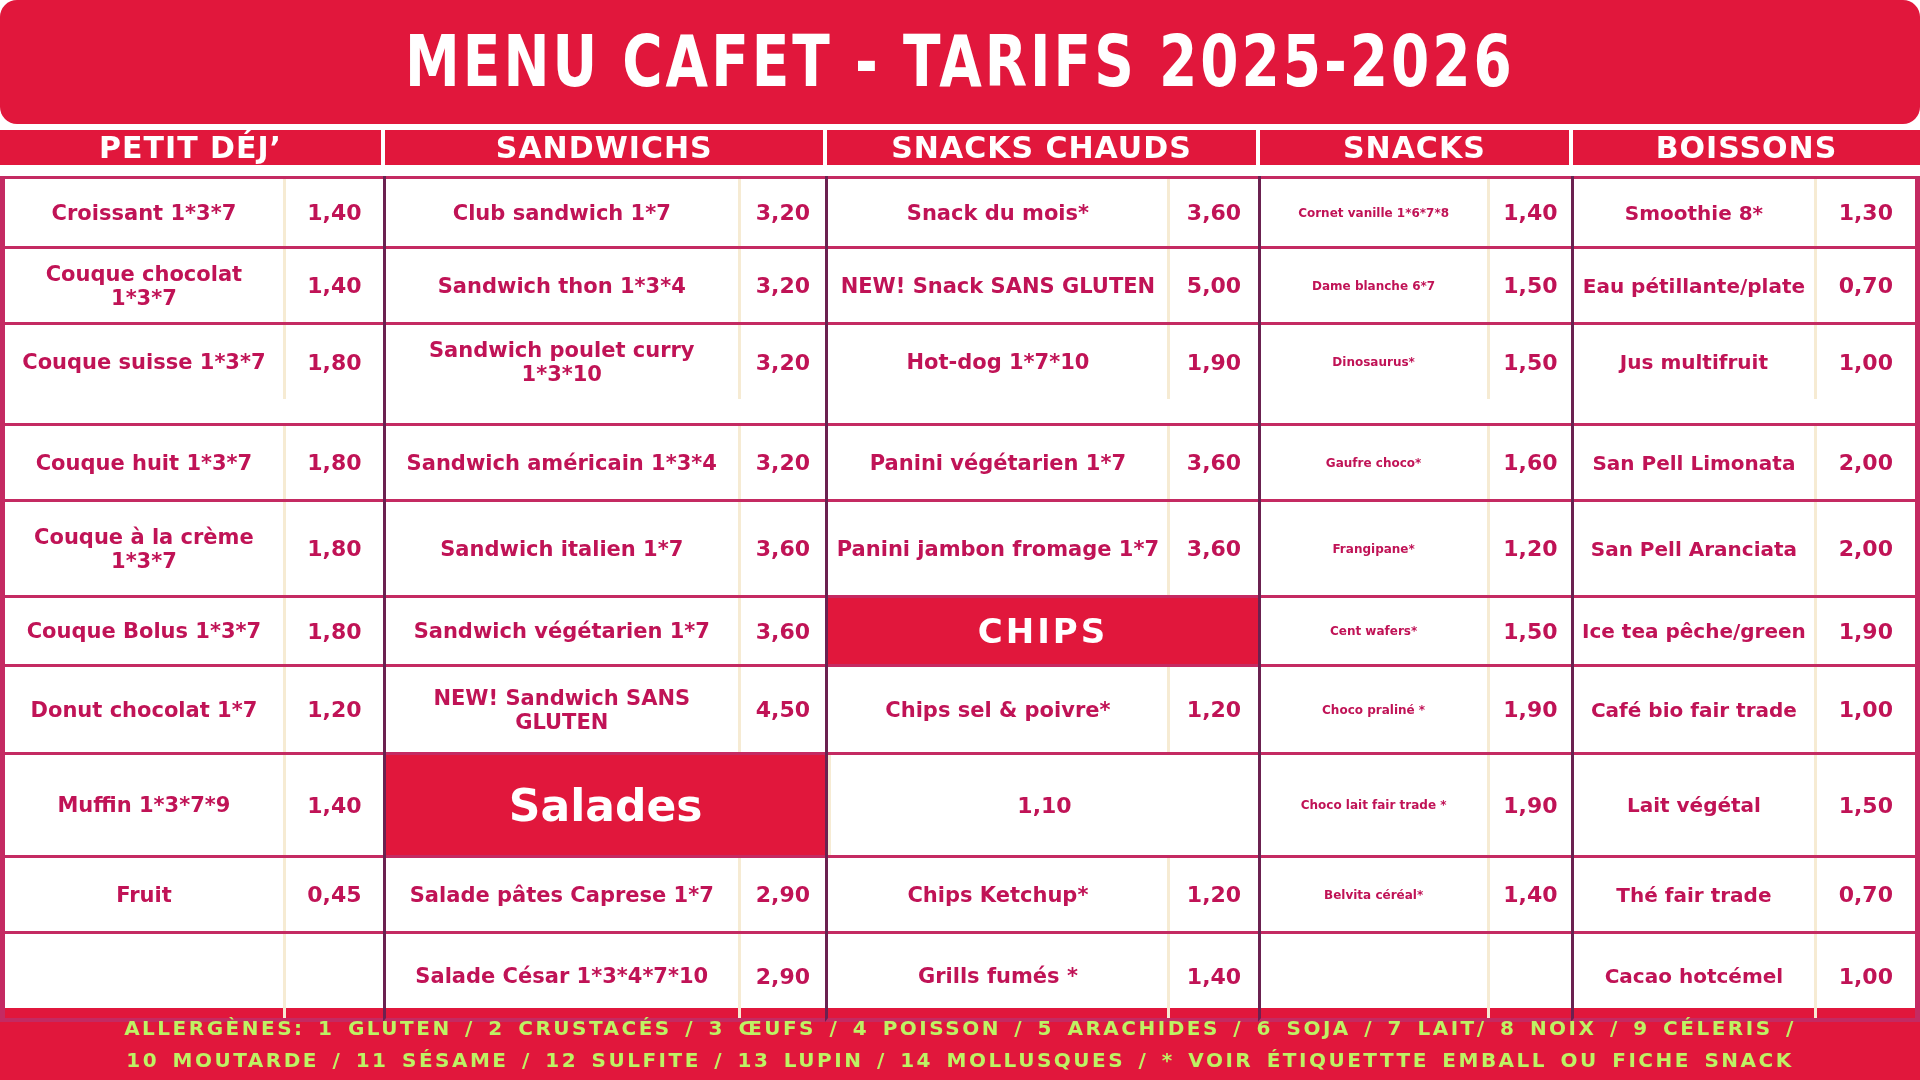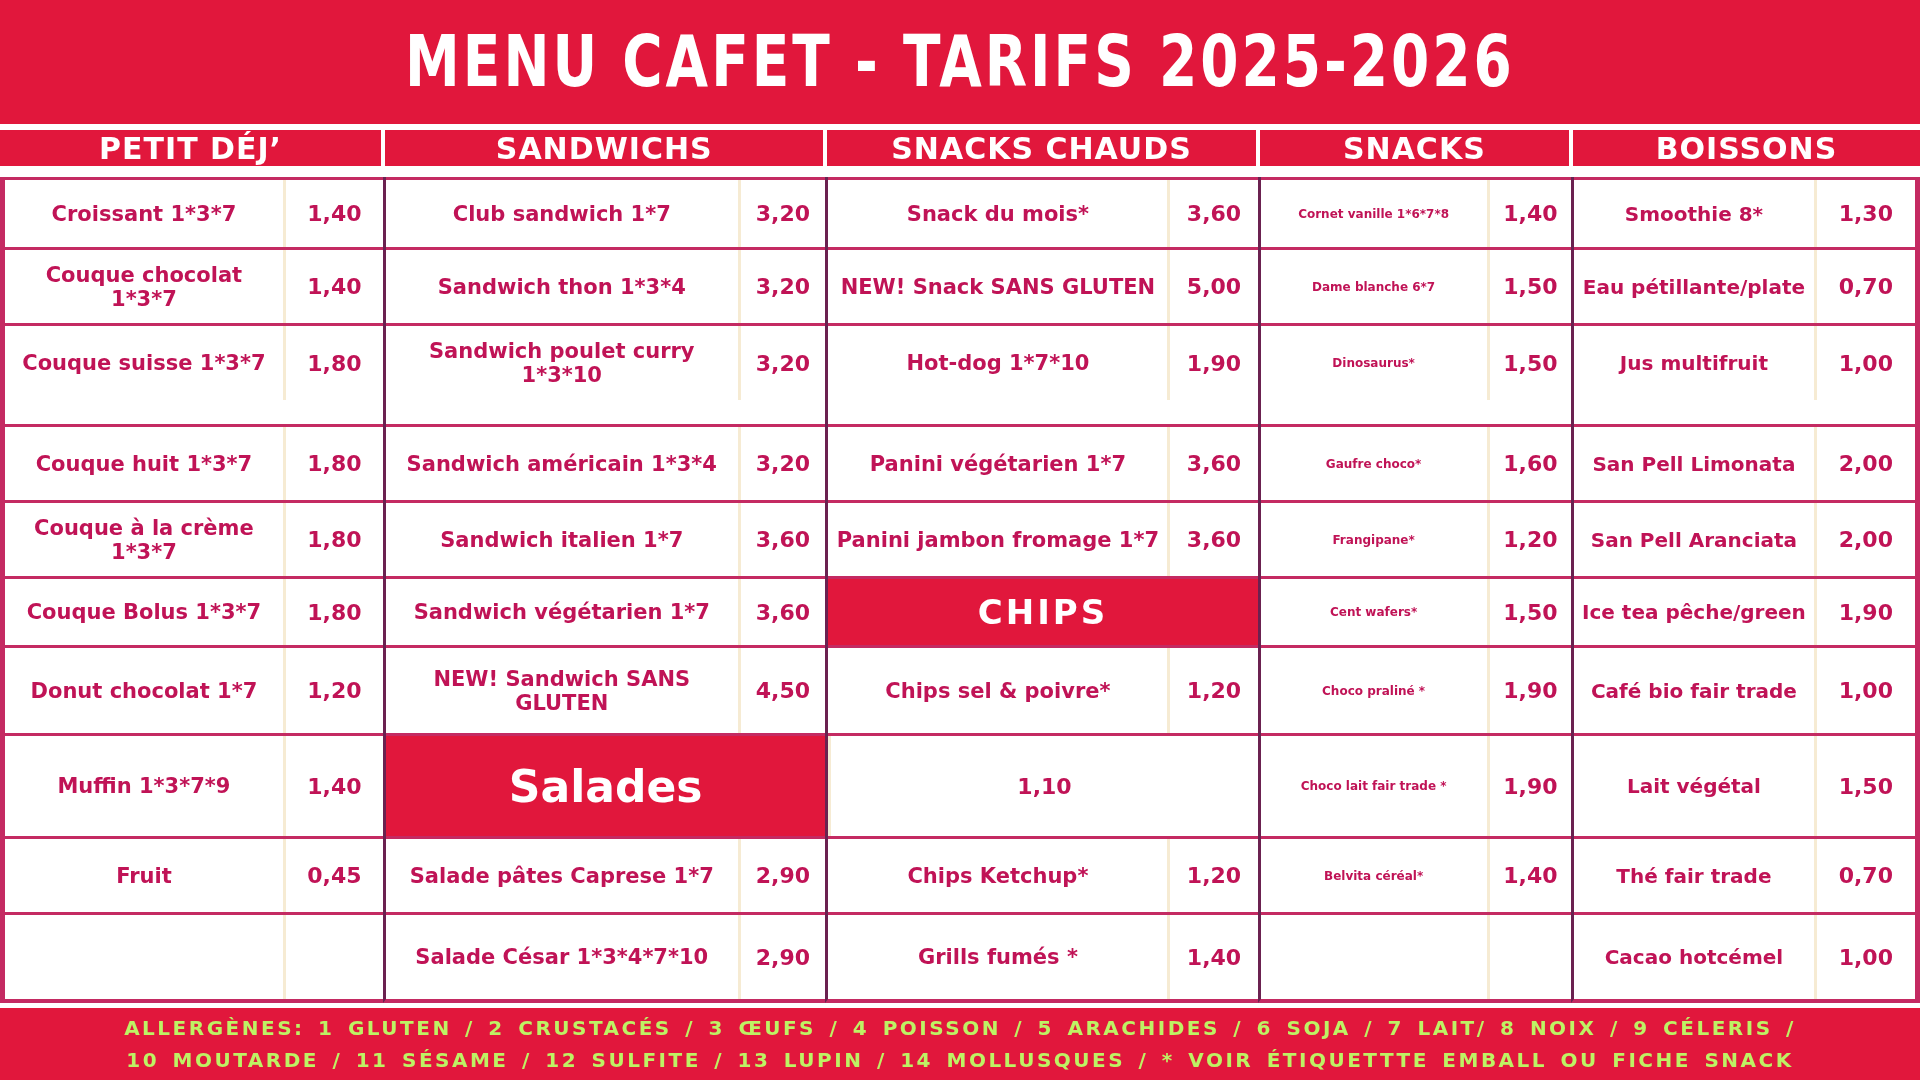--- a/index.html
+++ b/index.html
@@ -12,21 +12,21 @@
   }
   *{box-sizing:border-box;}
   html,body{margin:0;padding:0;}
   body{
     width:1920px;height:1080px;overflow:hidden;background:var(--bg);
     font-family:"DejaVu Sans","Liberation Sans",sans-serif;
   }
   
   .title-banner{
     height:124px;background:var(--red);
-    display:flex;align-items:center;justify-content:center;
+    display:flex;align-items:center;justify-content:center;border-radius:17px;
   }
   .title-banner h1{
     margin:0;color:#fff;font-size:55px;font-weight:bold;letter-spacing:3px;
     transform:scaleY(1.28);white-space:nowrap;
   }
   
   .menu-table{
     margin-top:6px;height:873px;display:flex;align-items:stretch;border-radius:27px;
   }
   .col{display:flex;flex-direction:column;}
@@ -49,21 +49,21 @@
   .col-1 .col-body{border-left:5px solid var(--rowline);}
   .col-5 .col-body{border-right:5px solid var(--rowline);}
   .col:not(.col-1) .col-body{border-left:3px solid var(--divider);}
   .row{
     display:flex;align-items:stretch;border-top:3px solid var(--rowline);
   }
   .col-body .row:nth-child(1){height:70px;}
   .col-body .row:nth-child(2){height:76px;}
   .col-body .row:nth-child(3){height:77px;}
   .col-body .row:nth-child(4){height:76px;margin-top:24px;}
-  .col-body .row:nth-child(5){height:76px;justify-content:flex-end;}
+  .col-body .row:nth-child(5){height:96px;justify-content:flex-end;}
   .col-body .row:nth-child(6){height:69px;}
   .col-body .row:nth-child(7){height:88px;}
   .col-body .row:nth-child(8){height:103px;}
   .col-body .row:nth-child(9){height:76px;}
   .col-body .row:nth-child(10){height:87px;}
   .cell-name{
     display:flex;align-items:center;justify-content:center;text-align:center;
     color:var(--ink);font-weight:bold;font-size:21px;padding:0 6px;
   }
   .col-1 .cell-name{width:73.5%;}

